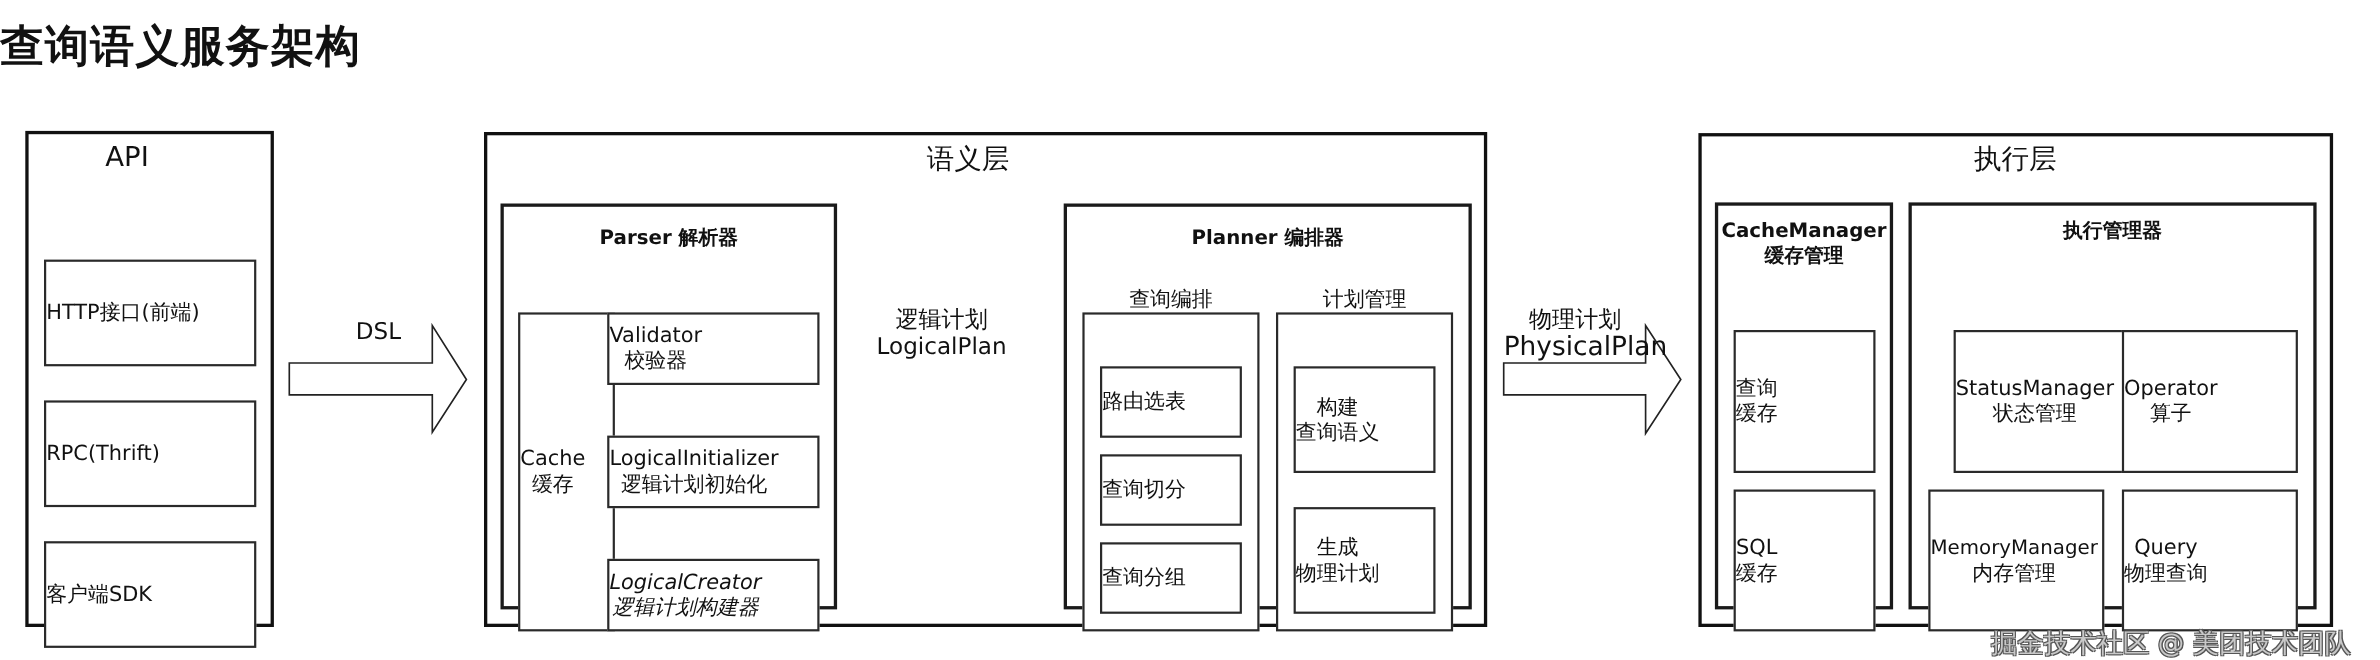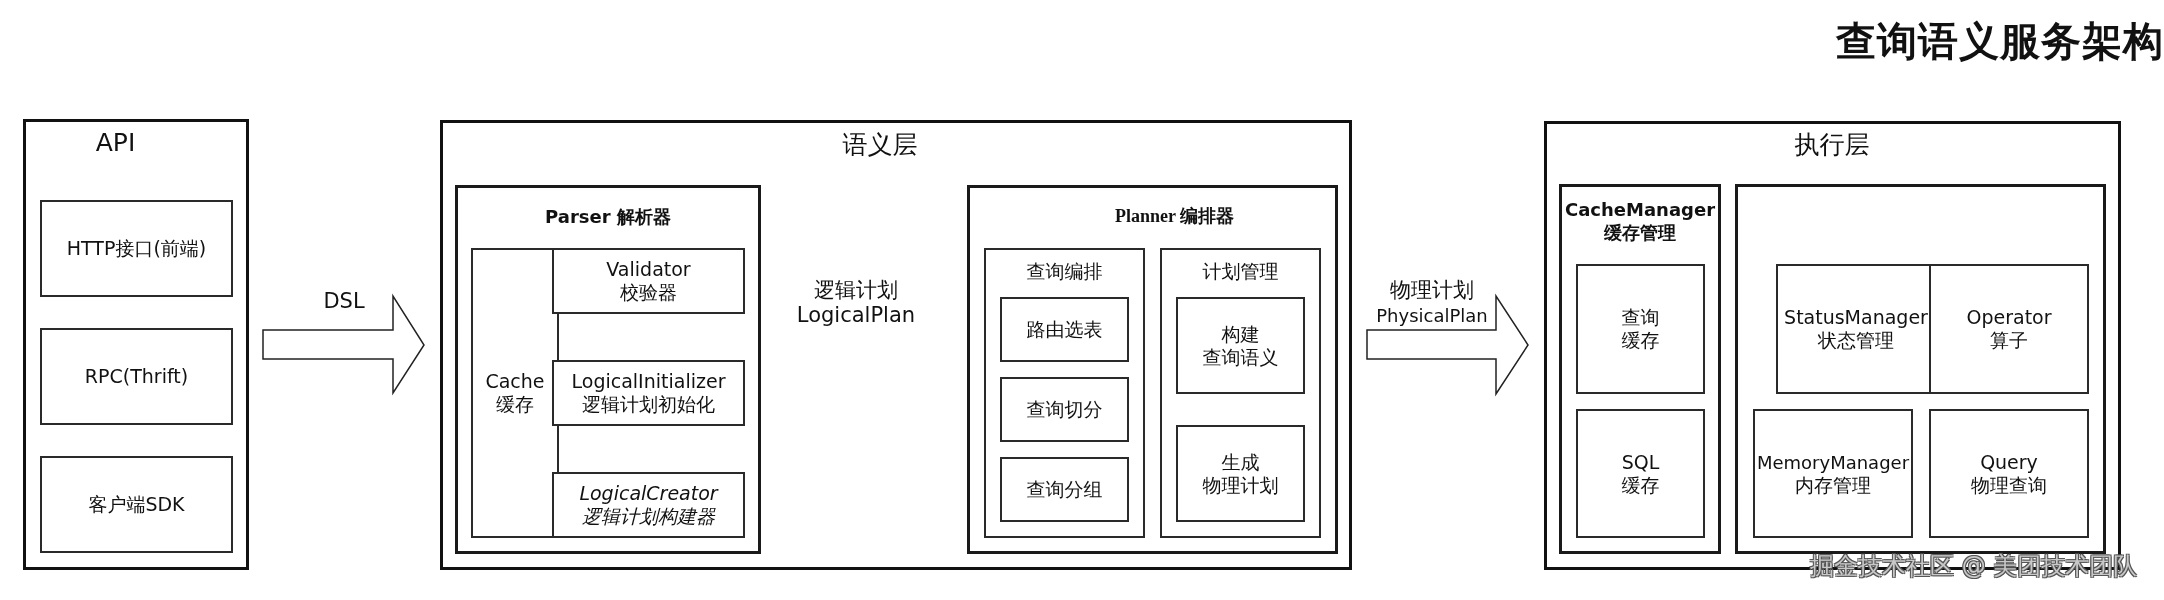--- a/index.html
+++ b/index.html
@@ -1,34 +1,34 @@
 <!DOCTYPE html>
 <html><head>
 <meta charset="utf-8">
 <style>
   html, body { margin: 0; padding: 0; background: #ffffff; }
   body { width: 2164px; height: 600px; position: relative; overflow: hidden;
          font-family: "Liberation Sans", "DejaVu Sans", sans-serif; color: #111; }
   .abs { position: absolute; box-sizing: border-box; }
-  .title { left: 0; width: 2164px; top: 14px; text-align: right; font-size: 40px; font-weight: bold;
+  .title { left: 0; width: 2164px; top: 14px; text-align: left; font-size: 40px; font-weight: bold;
            font-family: "DejaVu Sans", sans-serif; letter-spacing: 1px; }
   .outer { border: 3px solid #111; background: #fff; }
   .mid { border: 3px solid #1a1a1a; background: #fff; }
   .inner { border: 2px solid #2a2a2a; background: #fff; display: flex; align-items: center;
-           justify-content: center; text-align: center; font-size: 19px; line-height: 23px;
-           font-family: "DejaVu Sans", sans-serif; }
+           justify-content: flex-start; text-align: center; font-size: 19px; line-height: 23px;
+           font-family: "DejaVu Sans", sans-serif; margin-top: 36px; }
   .inner span { display: block; white-space: nowrap; }
   .layer-label { font-size: 25px; text-align: center; font-family: "DejaVu Sans", sans-serif; }
   .box-title { font-size: 18px; font-weight: bold; text-align: center; line-height: 23px;
                font-family: "DejaVu Sans", sans-serif; white-space: nowrap; }
   .sub-title { font-size: 19px; text-align: center; font-family: "DejaVu Sans", sans-serif; }
   .arrow-label { text-align: center; font-size: 21px; line-height: 25px; font-family: "DejaVu Sans", sans-serif; white-space: nowrap; }
   .watermark { font-size: 24px; color: #c8c8c8; font-family: "DejaVu Sans", sans-serif;
                text-shadow: -1px -1px 0 #555, 1px -1px 0 #555, -1px 1px 0 #555, 1px 1px 0 #555;
-               white-space: nowrap; }
+               white-space: nowrap; margin-top: 19px; }
   svg.arrow { position: absolute; overflow: visible; }
 </style>
 </head>
 <body>
 
 <div class="abs title">查询语义服务架构</div>
 
 <div class="abs outer" style="left:23px; top:119px; width:226px; height:451px;"></div>
 <div class="abs layer-label" style="left:23px; top:128px; width:185px;">API</div>
 <div class="abs inner" style="left:40px; top:200px; width:193px; height:97px;">
@@ -79,21 +79,21 @@
     <span>逻辑计划构建器</span>
   </div>
 </div>
 
 <div class="abs arrow-label" style="left:786px; top:278px; width:140px;">
   <div>逻辑计划</div>
   <div>LogicalPlan</div>
 </div>
 
 <div class="abs mid" style="left:967px; top:185px; width:371px; height:369px;"></div>
-<div class="abs box-title" style="left:989px; top:205px; width:371px;font-family:Liberation Serif, serif;">Planner 编排器</div>
+<div class="abs box-title" style="left:967px; top:205px; width:371px;">Planner 编排器</div>
 
 <div class="abs inner" style="left:984px; top:248px; width:161px; height:290px; align-items:flex-start;"></div>
 <div class="abs sub-title" style="left:984px; top:259px; width:161px;">查询编排</div>
 <div class="abs inner" style="left:1000px; top:297px; width:129px; height:65px;">
   <span>路由选表</span>
 </div>
 <div class="abs inner" style="left:1000px; top:377px; width:129px; height:65px;">
   <span>查询切分</span>
 </div>
 <div class="abs inner" style="left:1000px; top:457px; width:129px; height:65px;">
@@ -110,21 +110,21 @@
 </div>
 <div class="abs inner" style="left:1176px; top:425px; width:129px; height:97px;">
   <div>
     <span>生成</span>
     <span>物理计划</span>
   </div>
 </div>
 
 <div class="abs arrow-label" style="left:1367px; top:278px; width:130px;">
   <div>物理计划</div>
-  <div style="font-size:18px;">PhysicalPlan</div>
+  <div style="font-size:24px;">PhysicalPlan</div>
 </div>
 
 <div class="abs outer" style="left:1544px; top:121px; width:577px; height:449px;"></div>
 <div class="abs layer-label" style="left:1732px; top:128px; width:200px;">执行层</div>
 
 <div class="abs mid" style="left:1559px; top:184px; width:162px; height:370px;"></div>
 <div class="abs box-title" style="left:1559px; top:198px; width:162px;">
   <div>CacheManager</div>
   <div>缓存管理</div>
 </div>
@@ -136,20 +136,21 @@
 </div>
 <div class="abs inner" style="left:1576px; top:409px; width:129px; height:129px;">
   <div>
     <span>SQL</span>
     <span>缓存</span>
   </div>
 </div>
 
 <div class="abs mid" style="left:1735px; top:184px; width:371px; height:370px;"></div>
 <div class="abs box-title" style="left:1735px; top:198px; width:371px;">
+  <div>执行管理器</div>
 </div>
 <div class="abs inner" style="left:1776px; top:264px; width:160px; height:130px;">
   <div>
     <span>StatusManager</span>
     <span>状态管理</span>
   </div>
 </div>
 <div class="abs inner" style="left:1929px; top:264px; width:160px; height:130px;">
   <div>
     <span>Operator</span>

